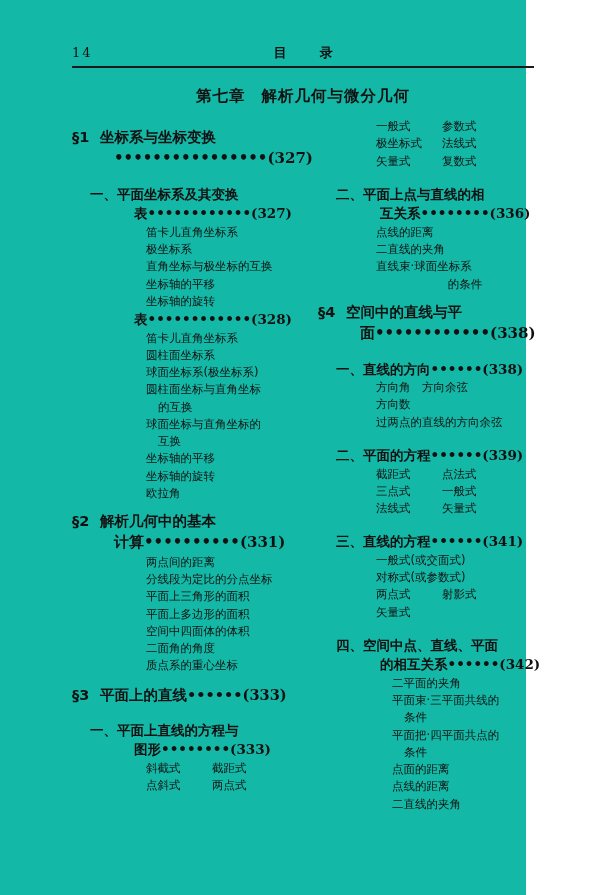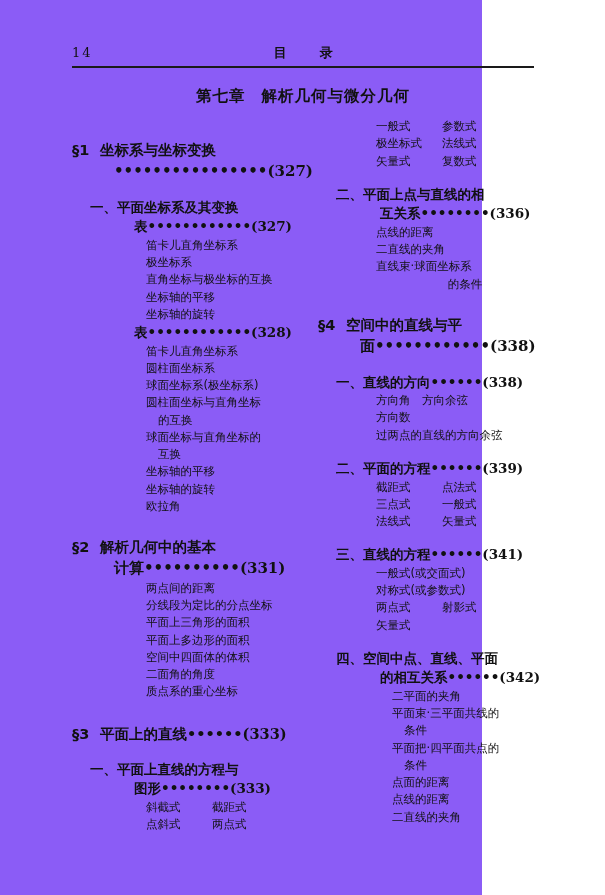--- a/index.html
+++ b/index.html
@@ -12,21 +12,22 @@
     height: 895px;
     font-family: "DejaVu Sans", "Liberation Sans", sans-serif;
     color: #111;
     position: relative;
     overflow: hidden;
   }
   .page {
     position: relative;
     width: 482px;
     height: 895px;
-    background: #8b5cf6;
+    background: #14b8a6;
+    padding-left: 44px;
   }
   
   .header {
     position: absolute;
     left: 72px;
     top: 44px;
     width: 462px;
     display: flex;
     align-items: baseline;
     font-size: 13px;
@@ -75,21 +76,21 @@
     display: flex;
     gap: 22px;
   }
   .col { width: 224px; }
 
   
   .sec {
     font-size: 14.5px;
     font-weight: bold;
     line-height: 1.45;
-    margin-top: 22px;
+    margin-top: 9px;
   }
   .sec .mark {
     display: inline-block;
     min-width: 28px;
   }
   .sec .txt { }
   .lvl2 {
     font-size: 13.5px;
     font-weight: bold;
     line-height: 1.45;

